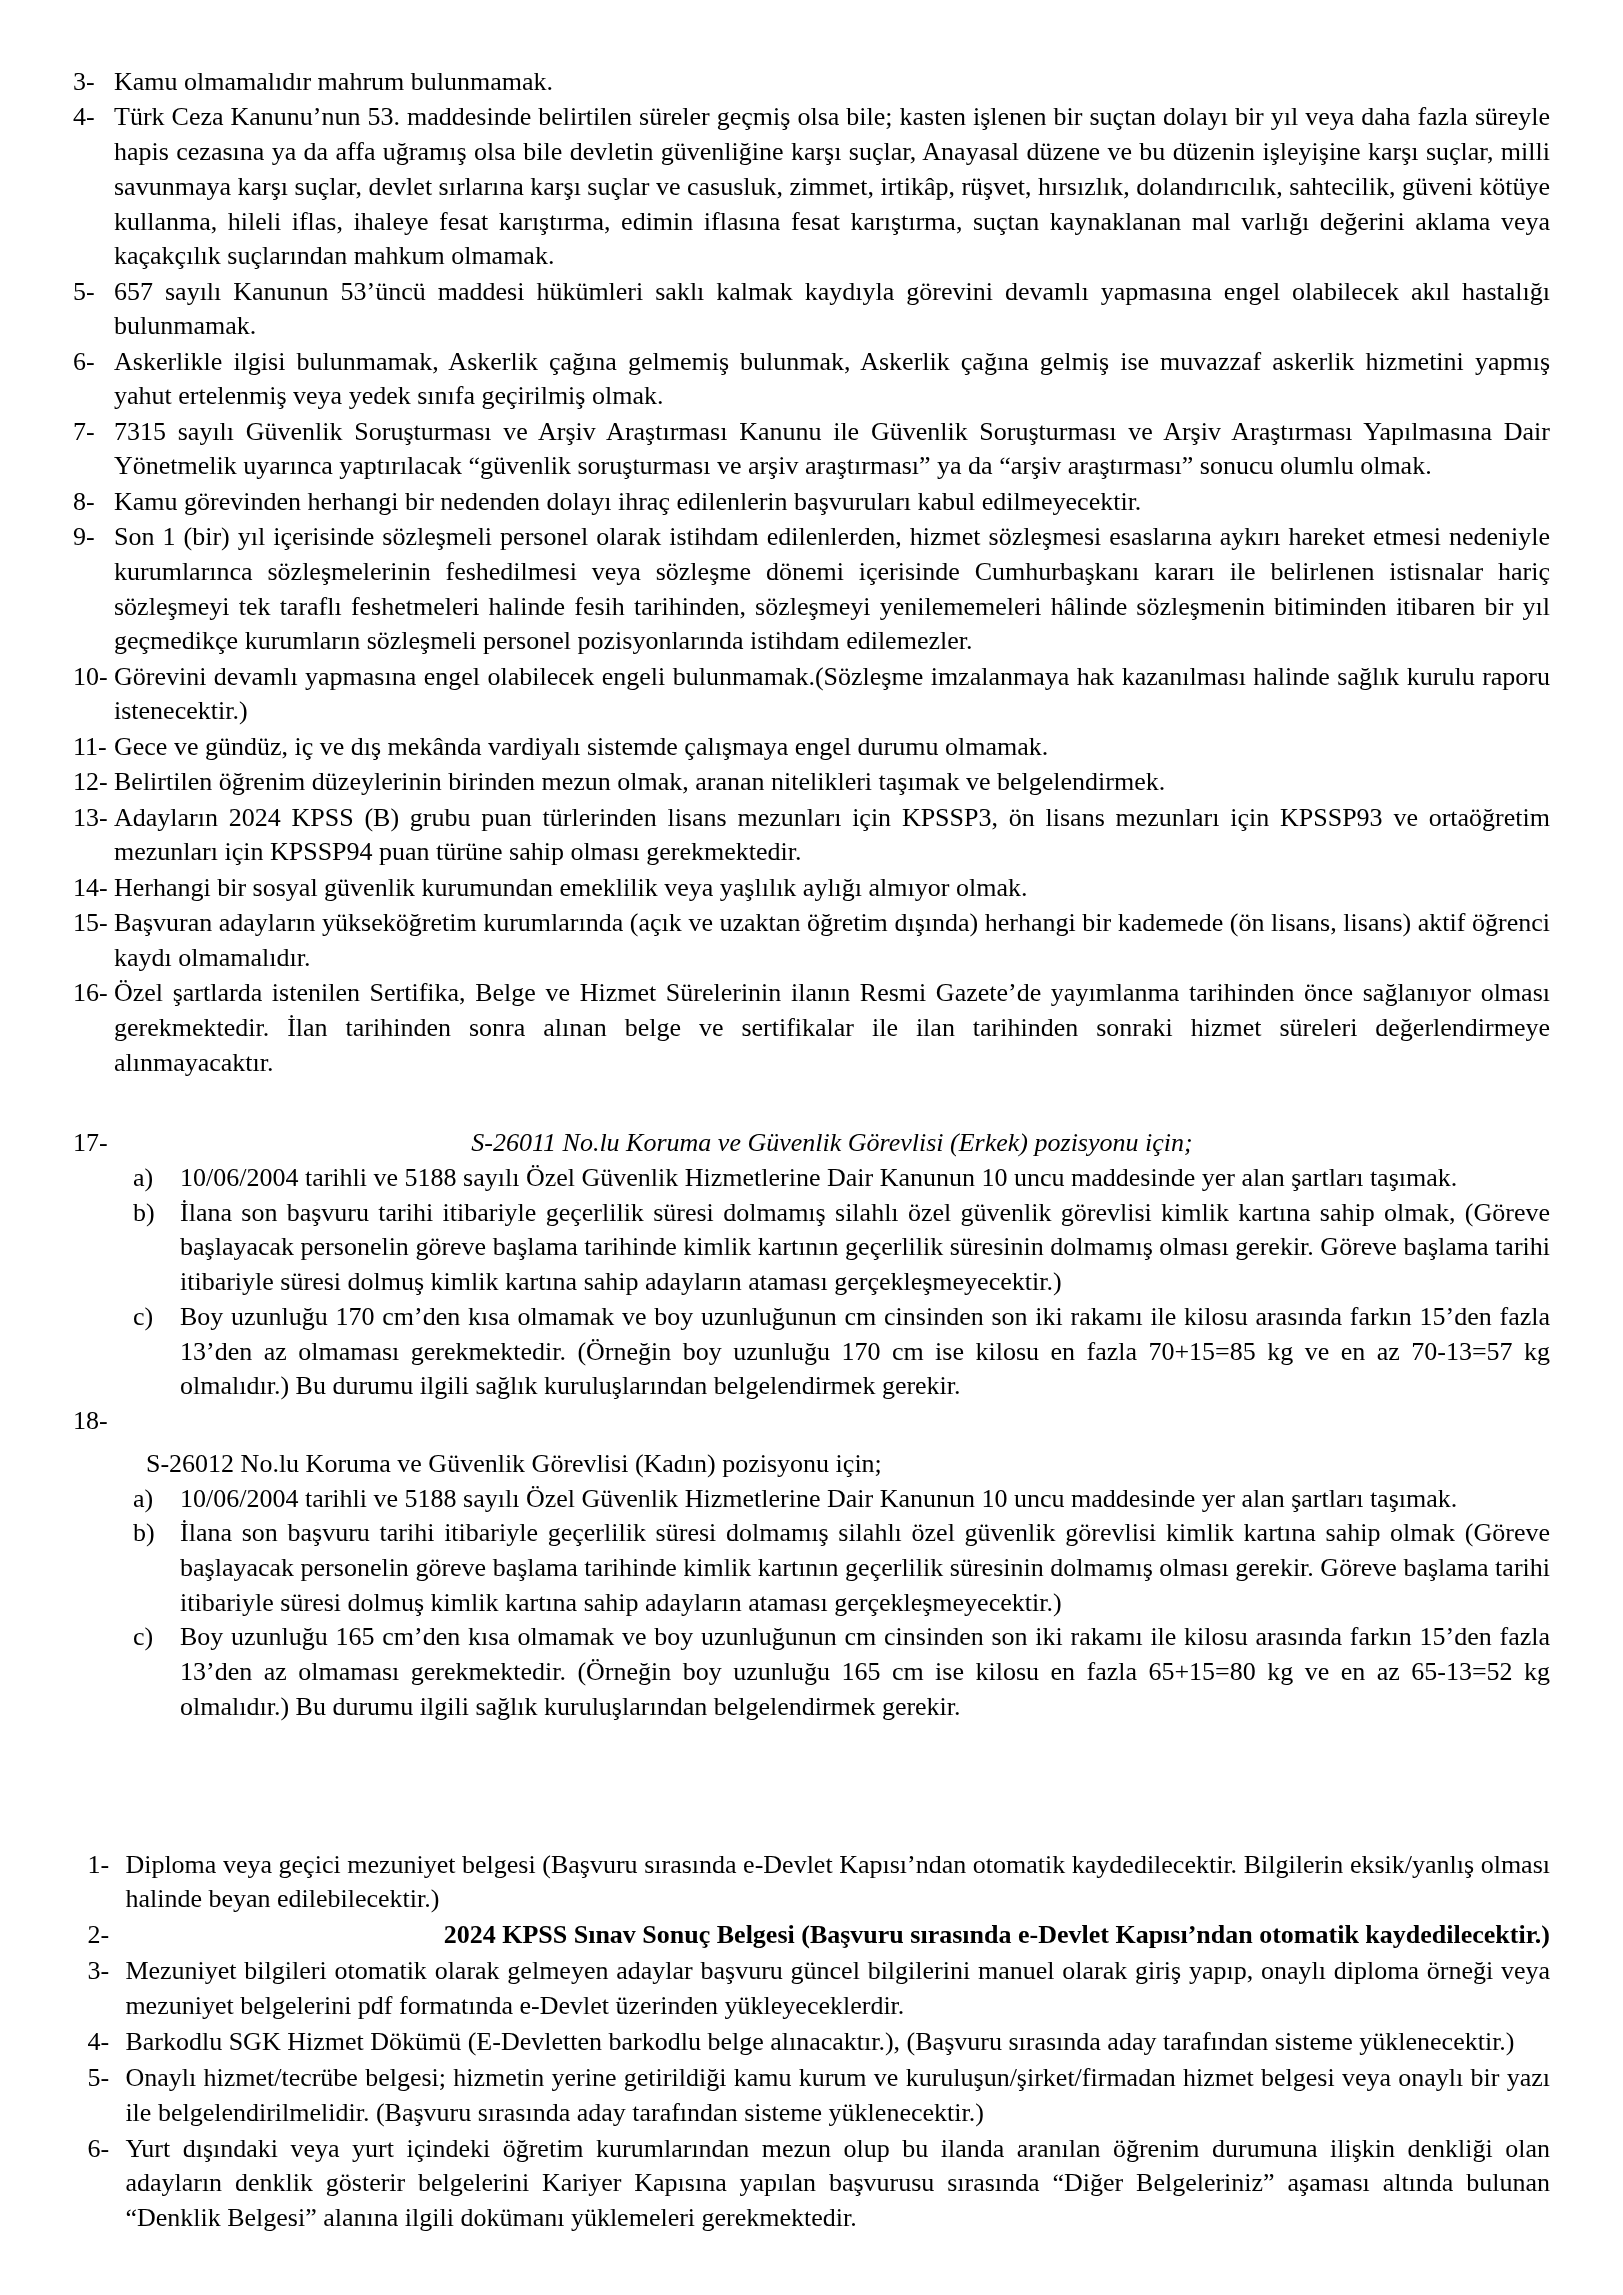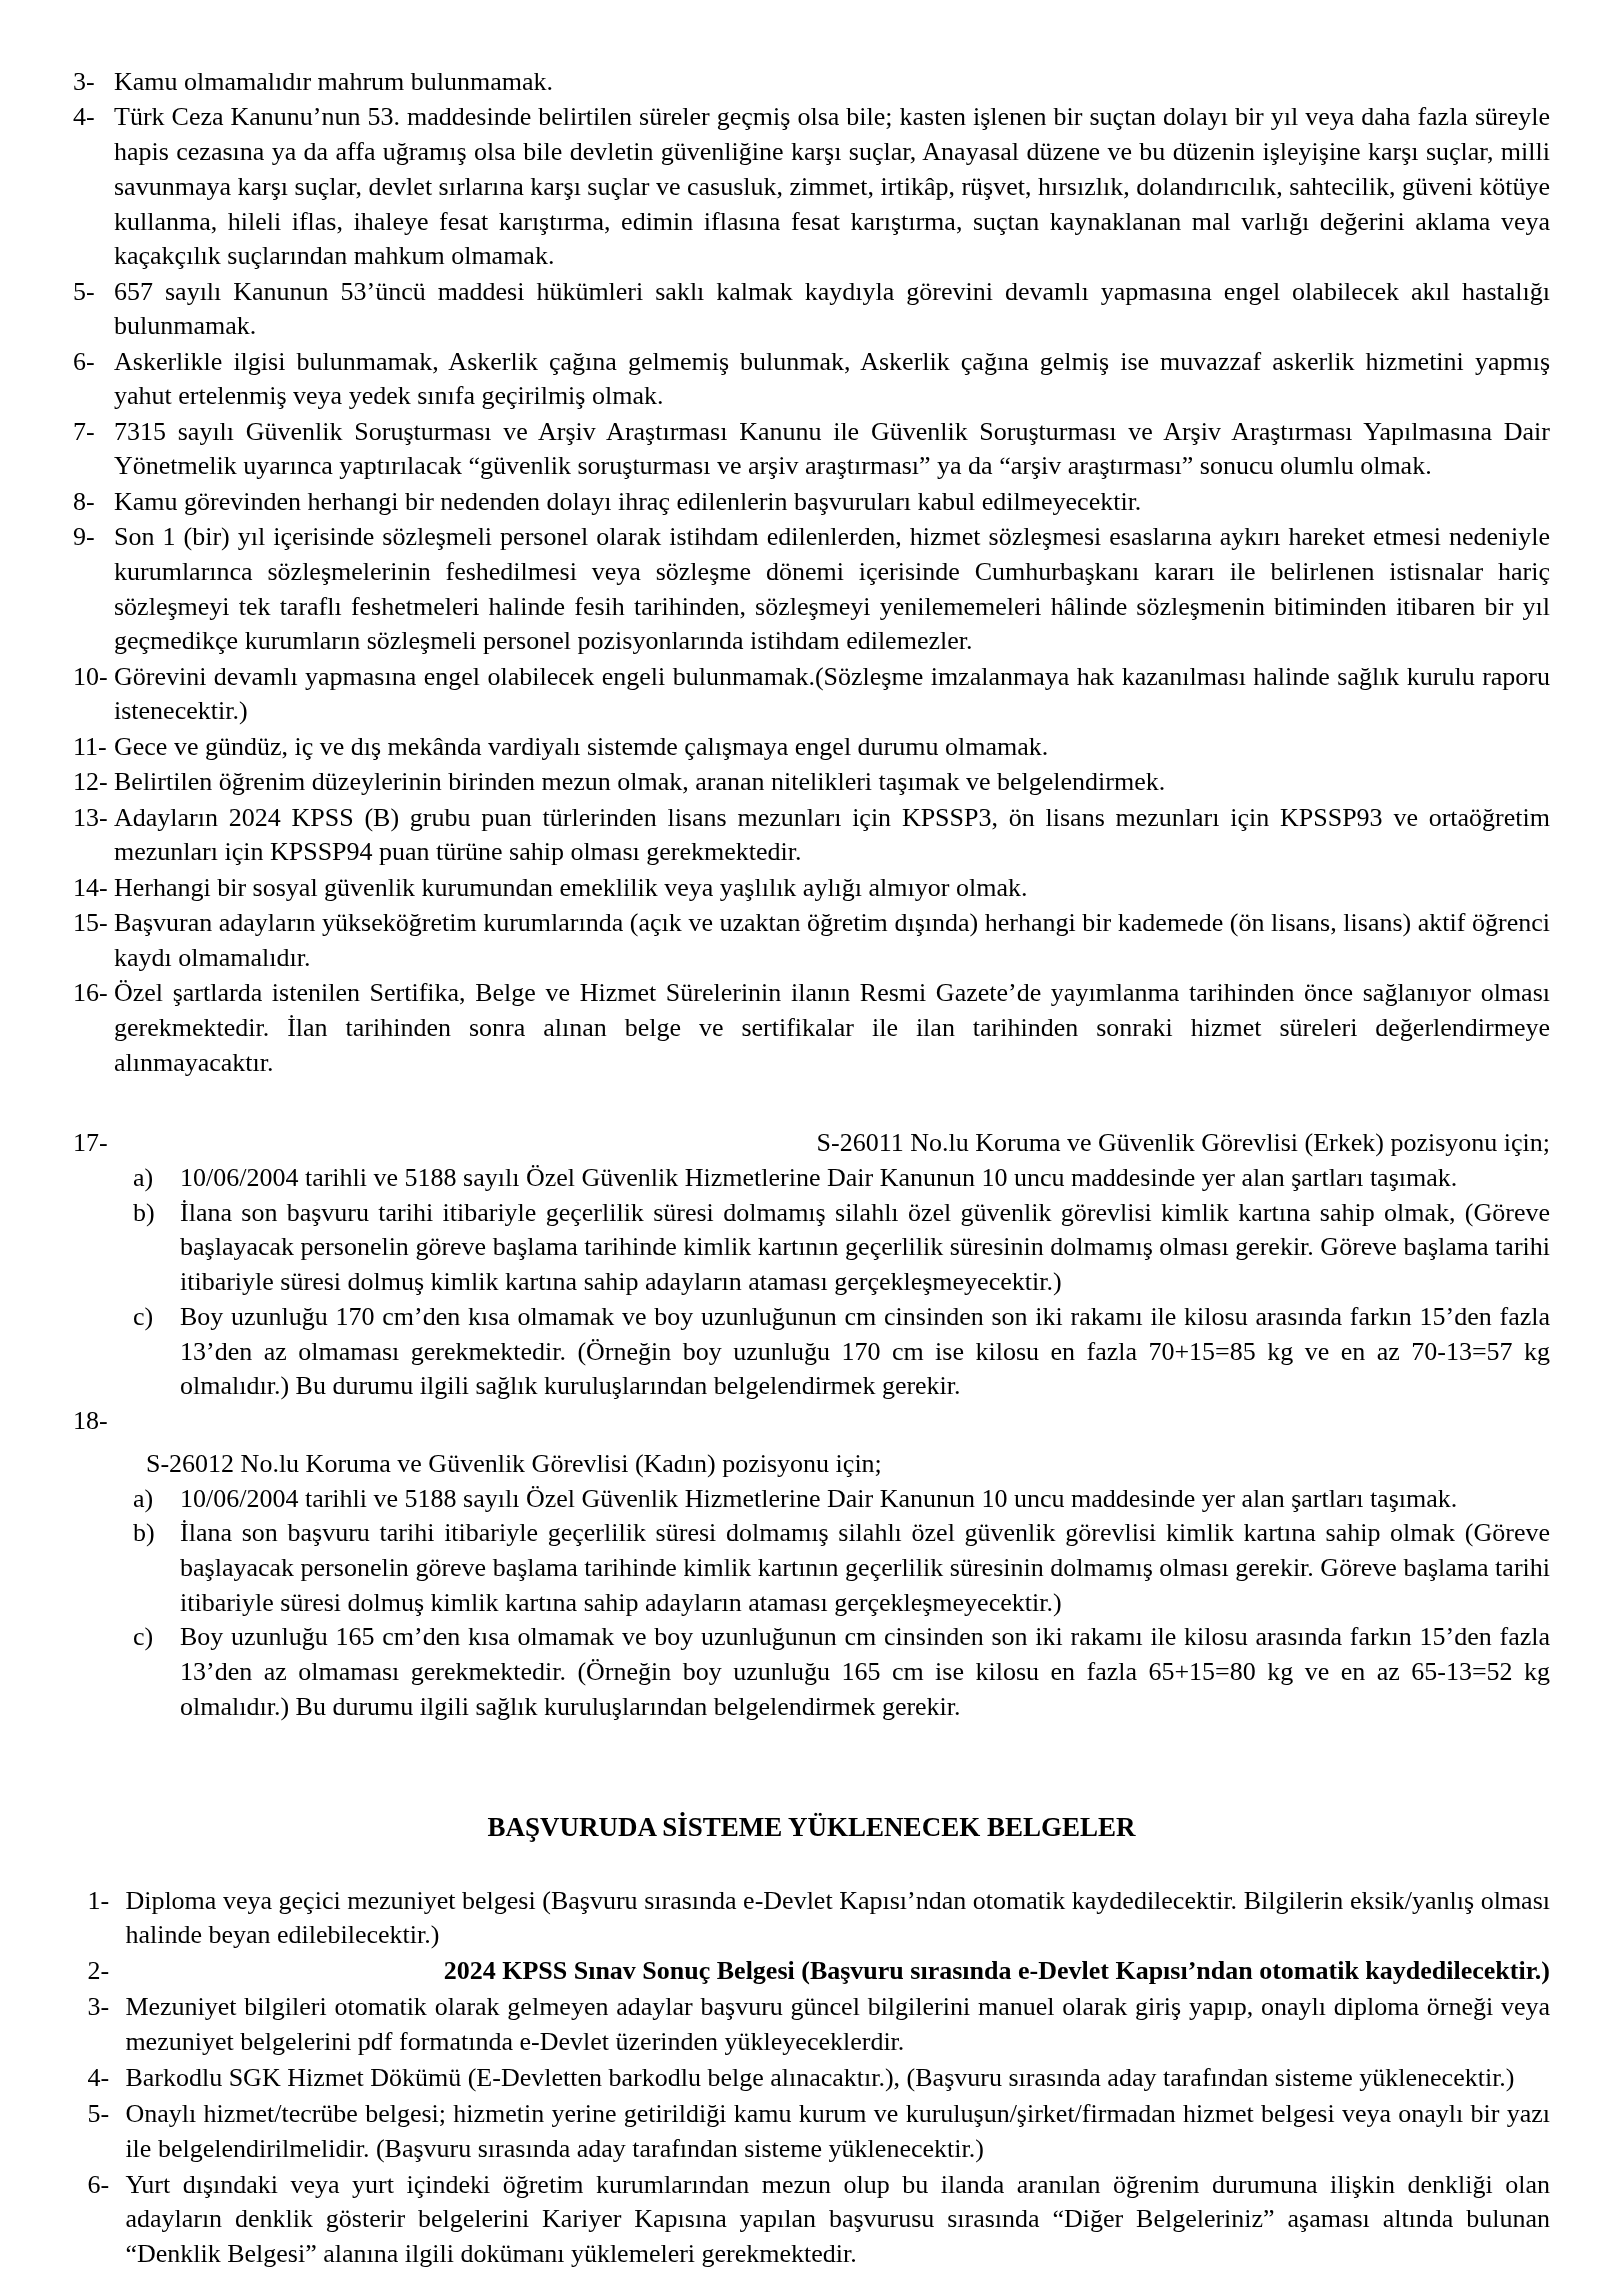--- a/index.html
+++ b/index.html
@@ -154,21 +154,21 @@
     <li>
       <span class="marker w-wide">16-</span>
       <span class="body-text">Özel şartlarda istenilen Sertifika, Belge ve Hizmet Sürelerinin ilanın Resmi Gazete’de yayımlanma tarihinden önce sağlanıyor olması gerekmektedir. İlan tarihinden sonra alınan belge ve sertifikalar ile ilan tarihinden sonraki hizmet süreleri değerlendirmeye alınmayacaktır.</span>
     </li>
 
   </ol>
 
   <div>
     <div style="display:flex;align-items:flex-start;margin-top:46px;">
       <span class="marker w-wide">17-</span>
-      <span class="body-text" style="text-align:right;">S-26011 No.lu Koruma ve Güvenlik Görevlisi (Erkek) pozisyonu için;</span>
+      <span class="body-text" style="text-align:center;font-style:italic;">S-26011 No.lu Koruma ve Güvenlik Görevlisi (Erkek) pozisyonu için;</span>
     </div>
     <ol class="letterlist">
       <li>
         <span class="lmarker">a)</span>
         <span class="body-text" style="text-align:left;">10/06/2004 tarihli ve 5188 sayılı Özel Güvenlik Hizmetlerine Dair Kanunun 10 uncu maddesinde yer alan şartları taşımak.</span>
       </li>
       <li>
         <span class="lmarker">b)</span>
         <span class="body-text">İlana son başvuru tarihi itibariyle geçerlilik süresi dolmamış silahlı özel güvenlik görevlisi kimlik kartına sahip olmak, (Göreve başlayacak personelin göreve başlama tarihinde kimlik kartının geçerlilik süresinin dolmamış olması gerekir. Göreve başlama tarihi itibariyle süresi dolmuş kimlik kartına sahip adayların ataması gerçekleşmeyecektir.)</span>
       </li>
@@ -195,21 +195,20 @@
       </li>
       <li>
         <span class="lmarker">c)</span>
         <span class="body-text">Boy uzunluğu 165 cm’den kısa olmamak ve boy uzunluğunun cm cinsinden son iki rakamı ile kilosu arasında farkın 15’den fazla 13’den az olmaması gerekmektedir. (Örneğin boy uzunluğu 165 cm ise kilosu en fazla 65+15=80 kg ve en az 65-13=52 kg olmalıdır.) Bu durumu ilgili sağlık kuruluşlarından belgelendirmek gerekir.</span>
       </li>
     </ol>
   </div>
 
   <div class="spacer-big"></div>
 
-  <div class="section-title">BAŞVURUDA SİSTEME YÜKLENECEK BELGELER</div>
 
   <div class="spacer-mid"></div>
 
   <ol class="numlist bottom">
 
     <li>
       <span class="marker">1-</span>
       <span class="body-text">Diploma veya geçici mezuniyet belgesi (Başvuru sırasında e-Devlet Kapısı’ndan otomatik kaydedilecektir. Bilgilerin eksik/yanlış olması halinde beyan edilebilecektir.)</span>
     </li>
 

